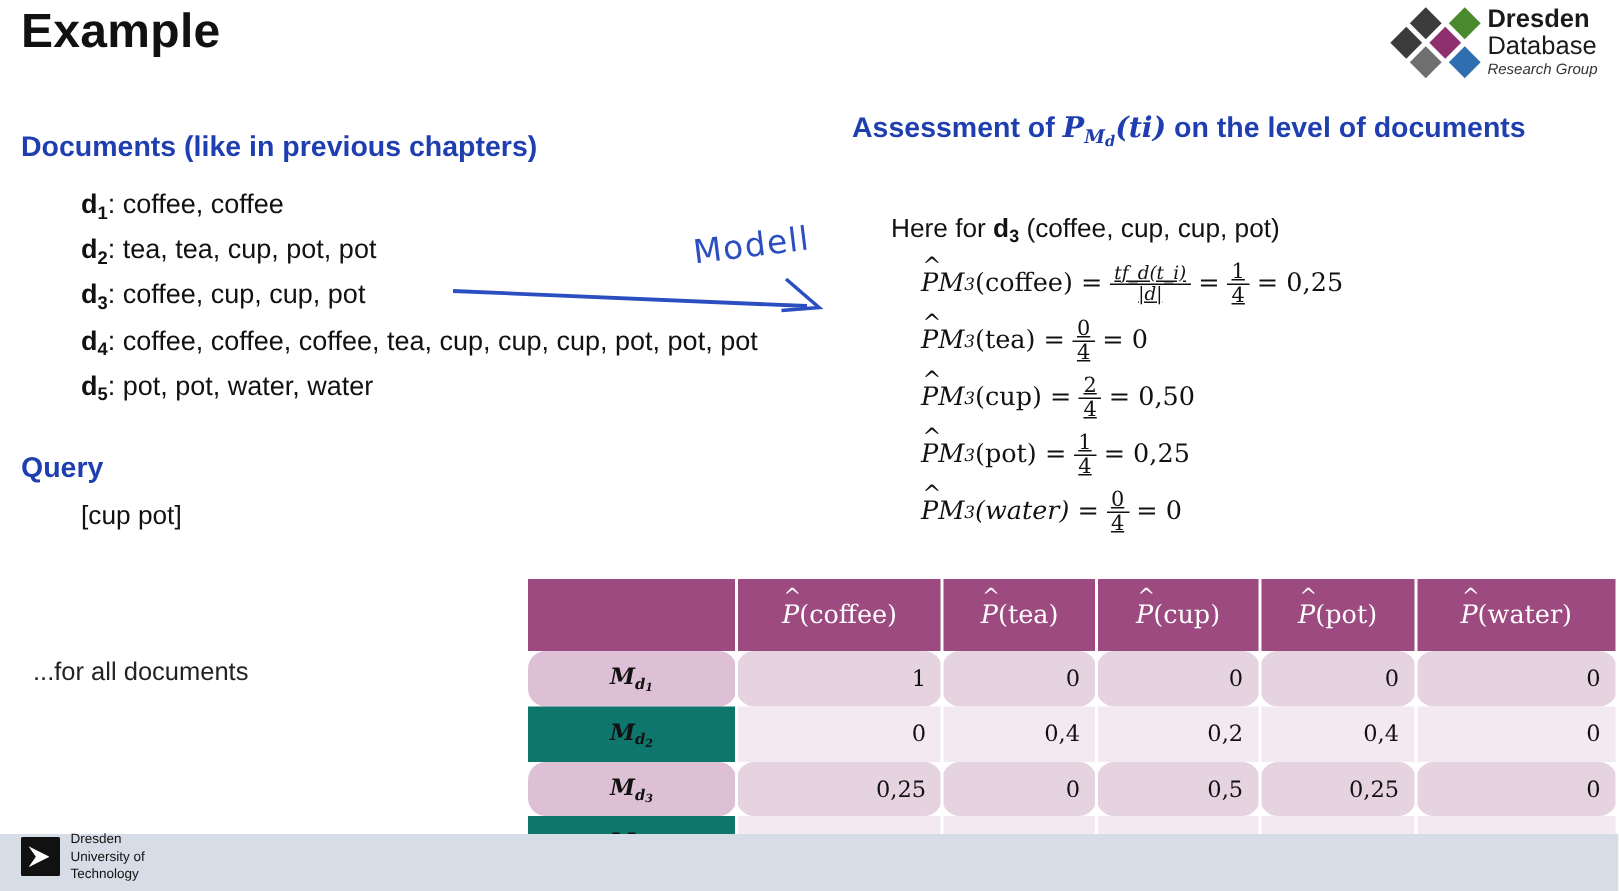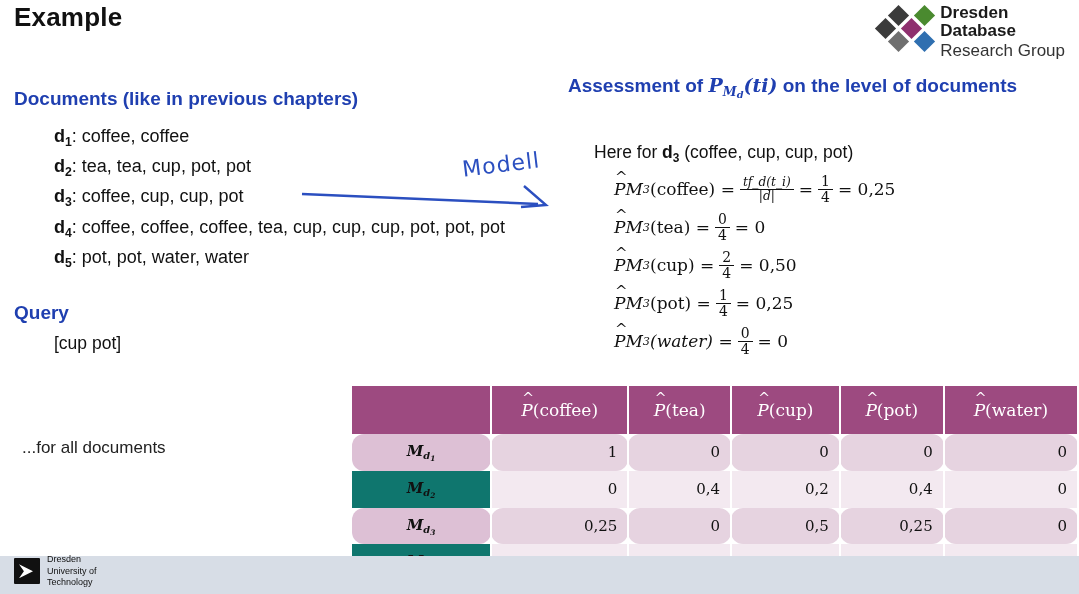--- a/index.html
+++ b/index.html
@@ -9,33 +9,33 @@
     font-family:"Liberation Sans", sans-serif;
     color:#111;
     position:relative;
     overflow:hidden;
   }
   .slide{position:absolute;inset:0;}
 
   
   .title{
     position:absolute;left:14px;top:2px;
-    font-size:26px;font-weight:bold;color:#111;
+    font-size:32px;font-weight:bold;color:#111;
     letter-spacing:.2px;
   }
 
   
   .logo{position:absolute;right:14px;top:4px;display:flex;align-items:flex-start;gap:8px;}
   .logo-mark{width:54px;height:50px;position:relative;}
   .logo-mark i{position:absolute;display:block;}
   .dm{width:15px;height:15px;transform:rotate(45deg);}
   .logo-text{line-height:1.05;}
   .logo-text .l1{font-size:17px;font-weight:bold;color:#1a1a1a;display:block;}
-  .logo-text .l2{font-size:17px;font-weight:bold;color:#1a1a1a;display:block;}
-  .logo-text .l3{font-size:17px;color:#333;display:block;margin-top:2px;}
+  .logo-text .l2{font-size:17px;font-weight:normal;color:#1a1a1a;display:block;}
+  .logo-text .l3{font-size:10px;color:#333;display:block;margin-top:2px;font-style:italic;}
 
   
   .h-blue{
     color:#1f3fb0;font-weight:bold;font-size:19px;
   }
   .docs-h{position:absolute;left:14px;top:88px;}
   .query-h{position:absolute;left:14px;top:302px;}
 
   .assess-h{
     position:absolute;left:568px;top:72px;width:470px;
@@ -63,21 +63,21 @@
   .here-for .sb{font-size:.68em;vertical-align:-0.3em;font-weight:bold;}
   .here-for b{font-weight:bold;}
 
   .math-block{position:absolute;left:614px;top:170px;font-family:"DejaVu Serif", serif;font-size:17px;}
   .mline{display:flex;align-items:center;height:38px;white-space:nowrap;}
   .mline .hat{position:relative;display:inline-block;}
   .mline .hat:before{content:"^";position:absolute;left:1px;top:-11px;font-size:15px;}
   .it{font-style:italic;}
   .sbs{font-size:.66em;vertical-align:-0.3em;}
   .frac{display:inline-flex;flex-direction:column;align-items:center;justify-content:center;
-    vertical-align:middle;margin:0 5px;line-height:1.05;}
+    vertical-align:middle;margin:0 5px;line-height:1.05;text-decoration:underline;}
   .frac .num{border-bottom:1px solid #111;padding:0 3px;font-size:.82em;}
   .frac .den{padding:0 3px;font-size:.82em;}
   .small-frac .num,.small-frac .den{font-size:.72em;}
 
   
   .for-all{position:absolute;left:22px;top:438px;font-size:17px;color:#222;}
 
   
   .tbl{position:absolute;left:352px;top:386px;border-collapse:collapse;width:727px;
        font-family:"DejaVu Serif", serif;}

